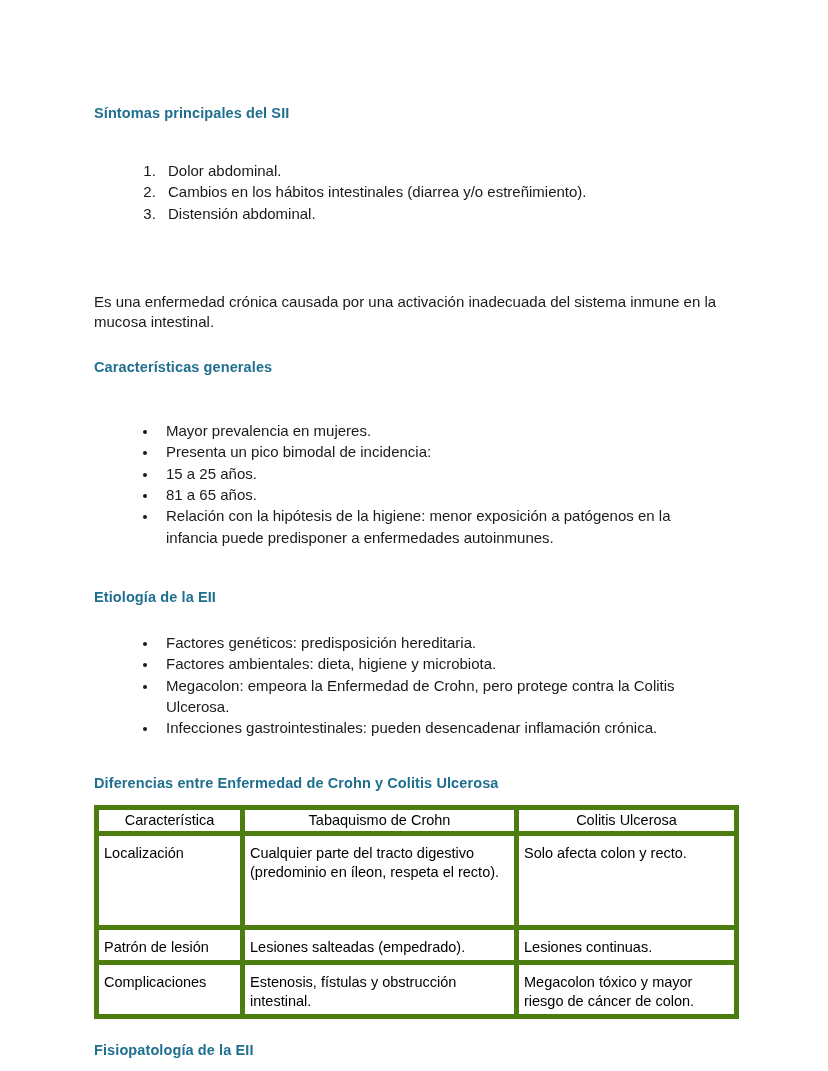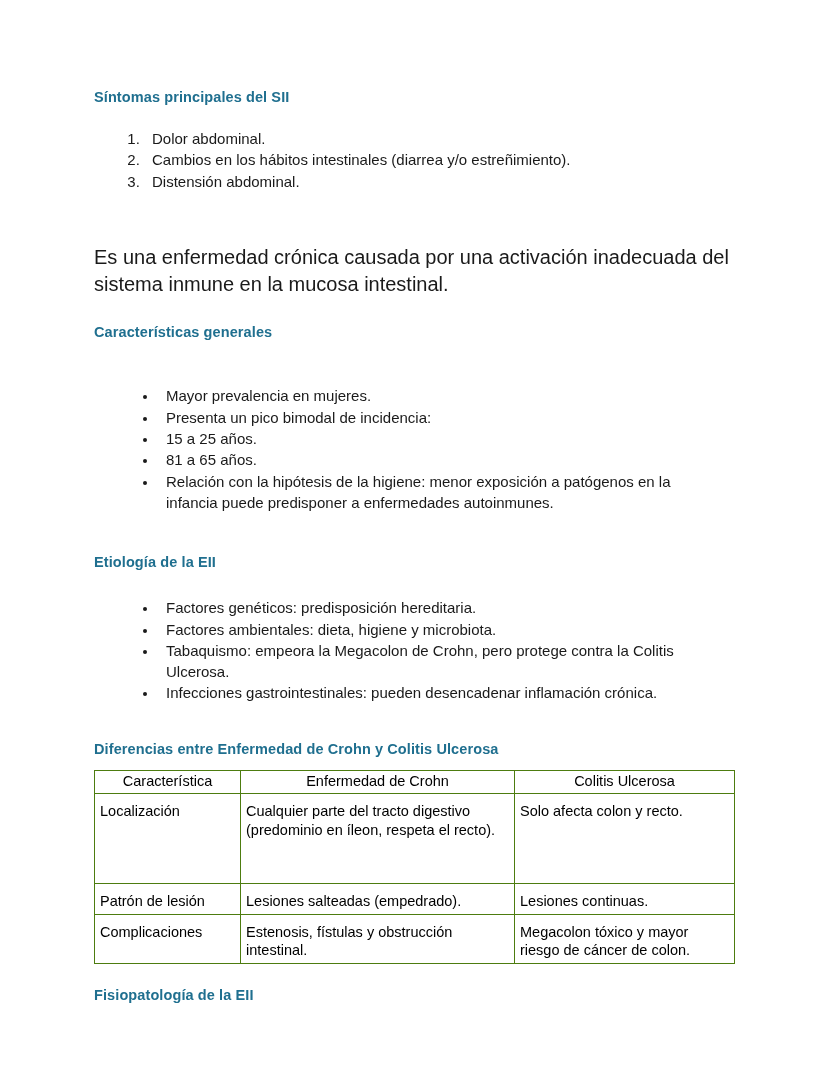--- a/index.html
+++ b/index.html
@@ -22,21 +22,21 @@
     height: 1071px;
     background: #ffffff;
     box-sizing: border-box;
     padding: 0;
     overflow: hidden;
   }
 
   .content {
     position: absolute;
     left: 94px;
-    top: 88px;
+    top: 104px;
     width: 645px;
   }
 
   
   h2.sec-heading {
     font-size: 14.5px;
     font-weight: bold;
     color: #1f6f8f;
     margin: 0;
     padding: 0;
@@ -49,30 +49,30 @@
     font-weight: bold;
     font-style: italic;
     color: #000000;
     margin: 0;
     padding: 0;
     line-height: 1.25;
   }
 
   
   p.body-text {
-    font-size: 20px;
+    font-size: 15px;
     line-height: 1.33;
     margin: 0;
     padding: 0;
     color: #1a1a1a;
   }
 
   
   ol.num-list {
-    margin: 0;
+    margin: 16px;
     padding: 0 0 0 50px;
     list-style-type: decimal;
     font-size: 15px;
     line-height: 1.42;
   }
   ol.num-list li {
     padding-left: 8px;
     color: #1a1a1a;
   }
 
@@ -100,21 +100,21 @@
   table.diff-table {
     border-collapse: collapse;
     width: 640px;
     table-layout: fixed;
     font-size: 14.5px;
     line-height: 1.3;
     margin: 0;
   }
   table.diff-table th,
   table.diff-table td {
-    border: 1px solid #4d7c0f;
+    border: 5px solid #4d7c0f;
     vertical-align: top;
     padding: 8px 5px 3px 5px;
     font-weight: normal;
     color: #000000;
   }
   table.diff-table thead th {
     text-align: center;
     padding-top: 1px;
     padding-bottom: 2px;
   }
@@ -167,40 +167,40 @@
 
     <div class="gap-26"></div>
 
     <h2 class="sec-heading">Etiología de la EII</h2>
 
     <div class="gap-12"></div>
 
     <ul class="bullet-list">
       <li>Factores genéticos: predisposición hereditaria.</li>
       <li>Factores ambientales: dieta, higiene y microbiota.</li>
-      <li>Tabaquismo: empeora la Megacolon de Crohn, pero protege contra la Colitis Ulcerosa.</li>
+      <li>Megacolon: empeora la Enfermedad de Crohn, pero protege contra la Colitis Ulcerosa.</li>
       <li>Infecciones gastrointestinales: pueden desencadenar inflamación crónica.</li>
     </ul>
 
     <div class="gap-22"></div>
 
     <h2 class="sec-heading">Diferencias entre Enfermedad de Crohn y Colitis Ulcerosa</h2>
 
     <div class="gap-12"></div>
 
     <table class="diff-table">
       <colgroup>
         <col class="c1">
           <col class="c2">
           <col class="c3">
       </colgroup>
       <thead>
         <tr>
           <th>Característica</th>
-          <th>Enfermedad de Crohn</th>
+          <th>Tabaquismo de Crohn</th>
           <th>Colitis Ulcerosa</th>
         </tr>
       </thead>
       <tbody>
         <tr>
           <td class="tall-pad">Localización</td>
           <td>Cualquier parte del tracto digestivo (predominio en íleon, respeta el recto).</td>
           <td>Solo afecta colon y recto.</td>
         </tr>
         <tr>

